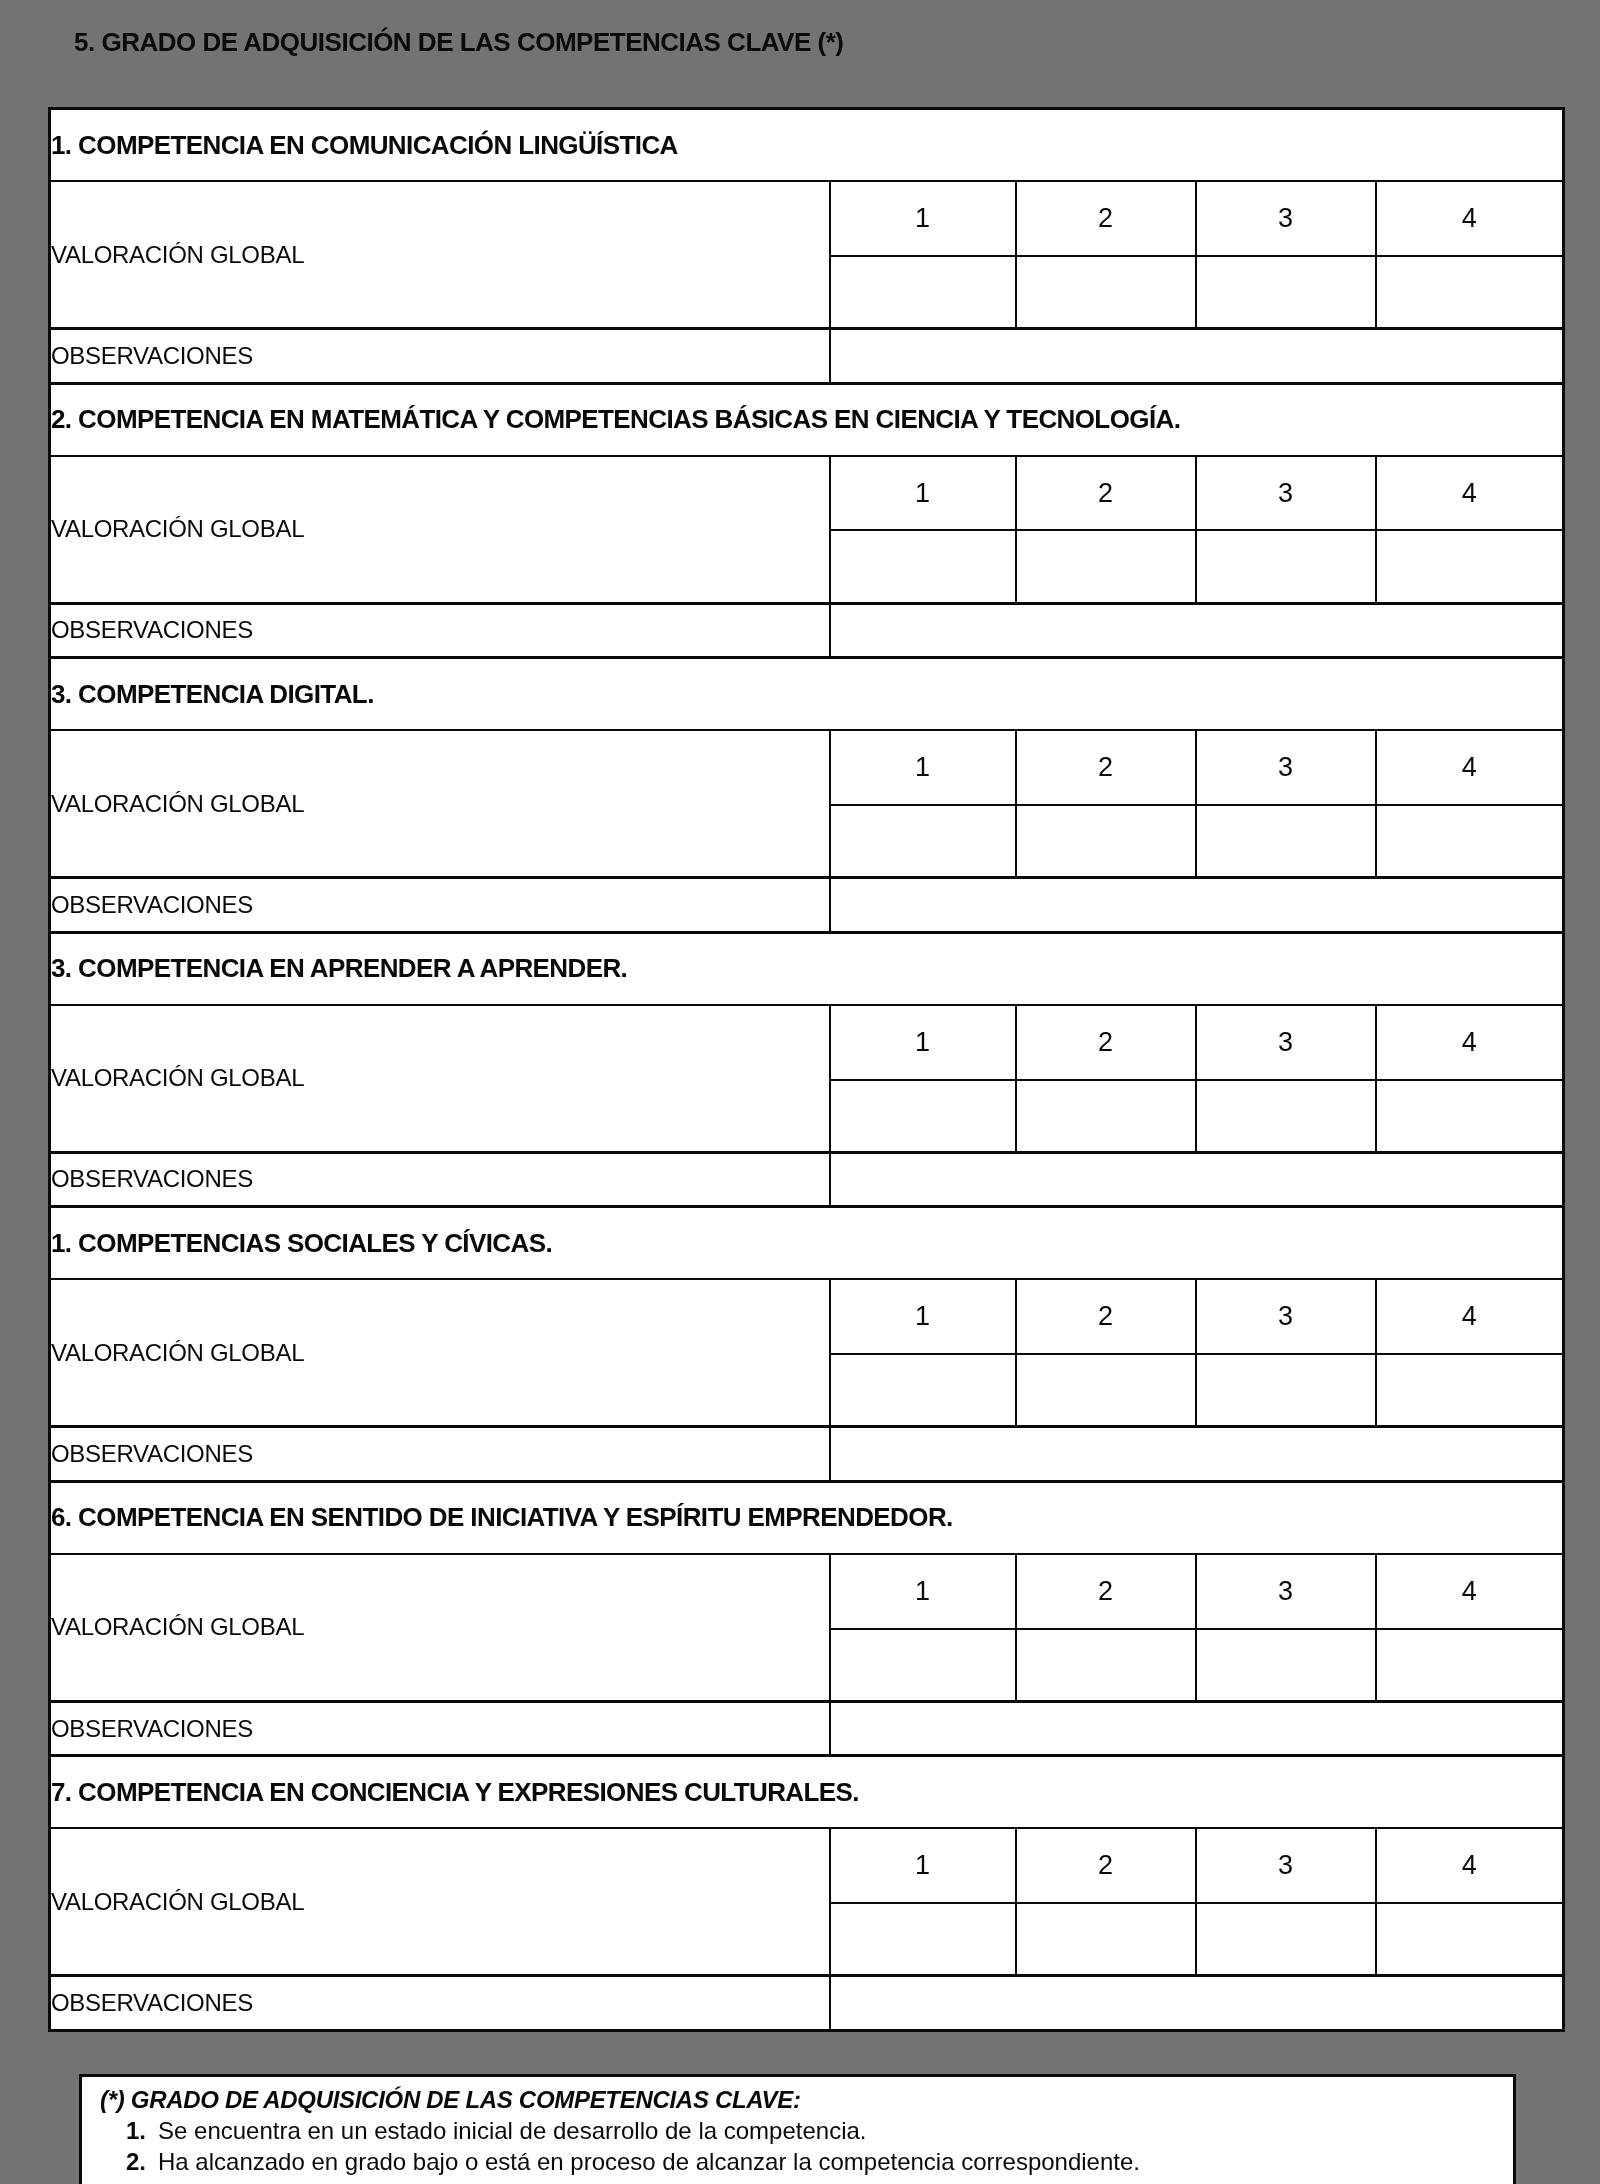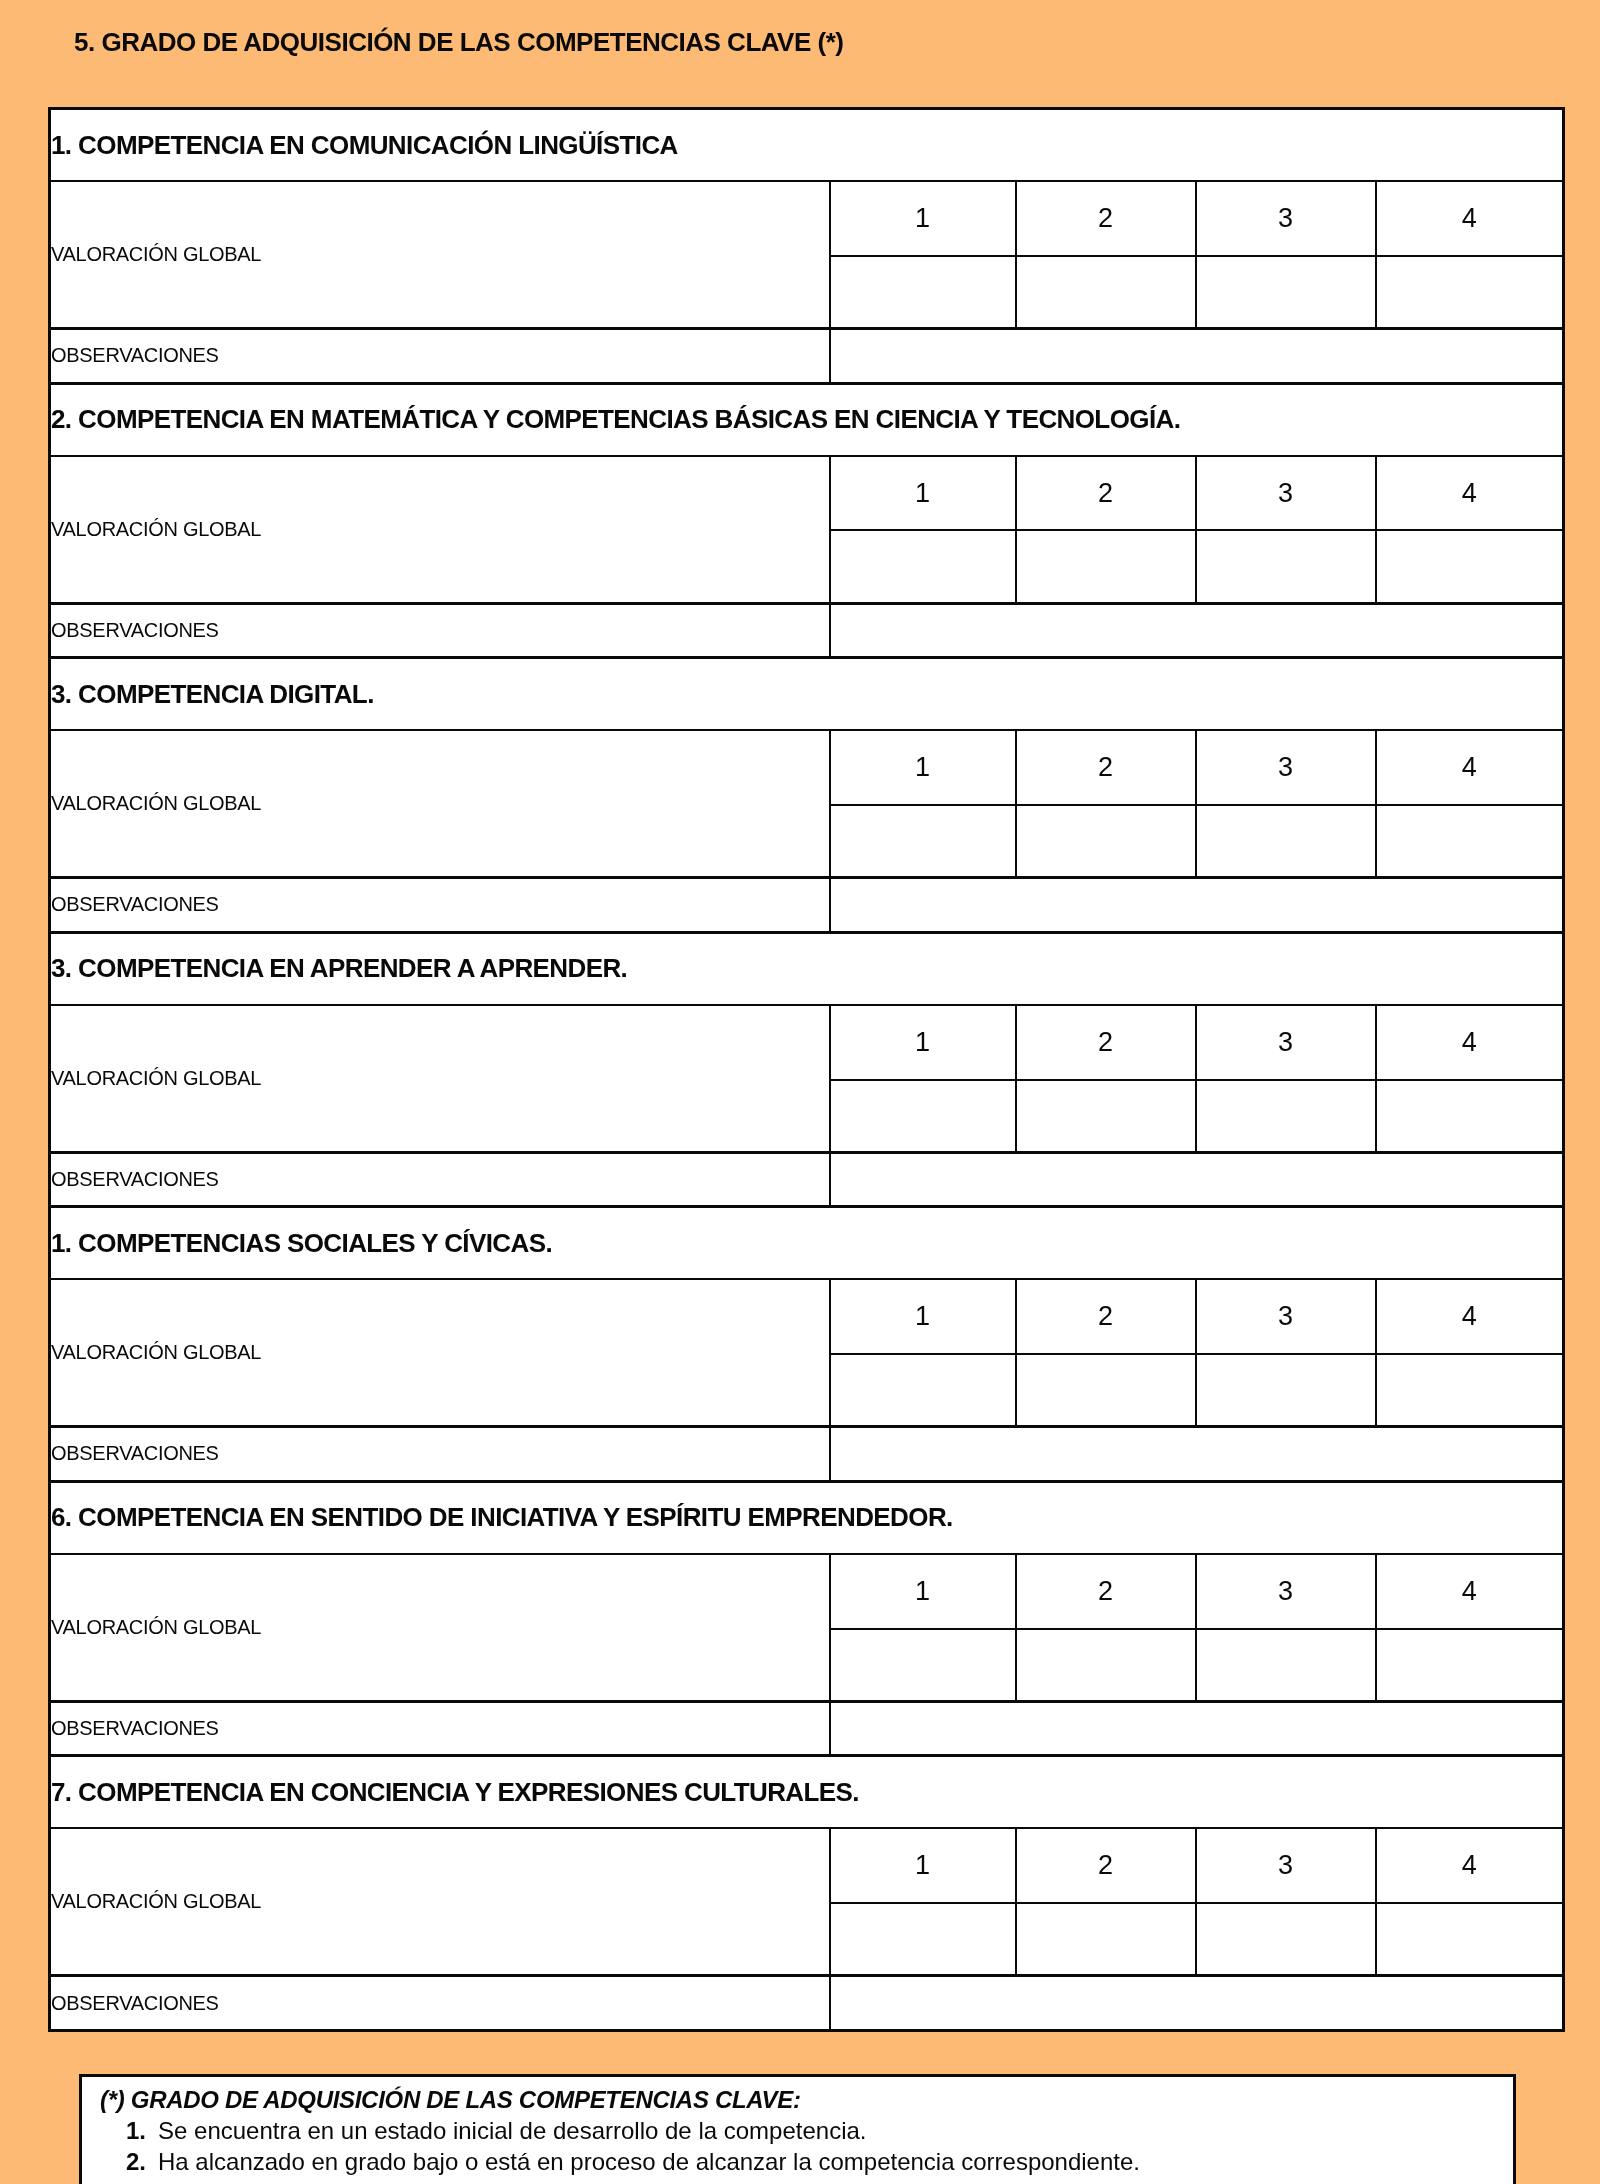--- a/index.html
+++ b/index.html
@@ -1,17 +1,17 @@
 <!DOCTYPE html>
 <html><head>
 <meta charset="utf-8">
 <style>
   html,body { margin:0; padding:0; background:#ffffff; }
   .page {
-    position:relative; width:1600px; height:2184px; background:#fdba74;
+    position:relative; width:1600px; height:2184px; background:#737373;
     overflow:hidden; font-family:"Liberation Sans", sans-serif; color:#0a0a0a;
   }
   .doc-title {
     position:absolute; left:74px; top:27px;
     font-size:26px; font-weight:700; letter-spacing:-0.5px; white-space:nowrap;
   }
   table.competencias {
     position:absolute; left:48px; top:107px; width:1514px; height:1925px;
     table-layout:fixed; border-collapse:collapse; border:3px solid #0a0a0a;
   }
@@ -23,21 +23,21 @@
   tr.scale-row     { height:70px; }
   tr.fill-row      { height:68px; }
   tr.obs-row       { height:51px; }
   tr.sec-title-row td { border-top-width:3px; }
   tr.obs-row td       { border-top-width:3px; }
   td.title-cell {
     font-weight:700; font-size:26px; letter-spacing:-0.6px;
     padding-left:18px; white-space:nowrap;
   }
   td.label-cell {
-    font-size:20px; letter-spacing:-0.3px; padding-left:18px; white-space:nowrap;
+    font-size:24px; letter-spacing:-0.3px; padding-left:18px; white-space:nowrap;
   }
   td.num-cell { text-align:center; font-size:27px; }
   .footnote {
     position:absolute; left:79px; top:2074px; width:1437px; height:150px;
     border:3px solid #0a0a0a; box-sizing:border-box;
     padding:9px 20px 0 18px; background:#ffffff;
   }
   .footnote-title {
     font-size:24px; font-weight:700; font-style:italic;
     letter-spacing:-0.3px; white-space:nowrap;

